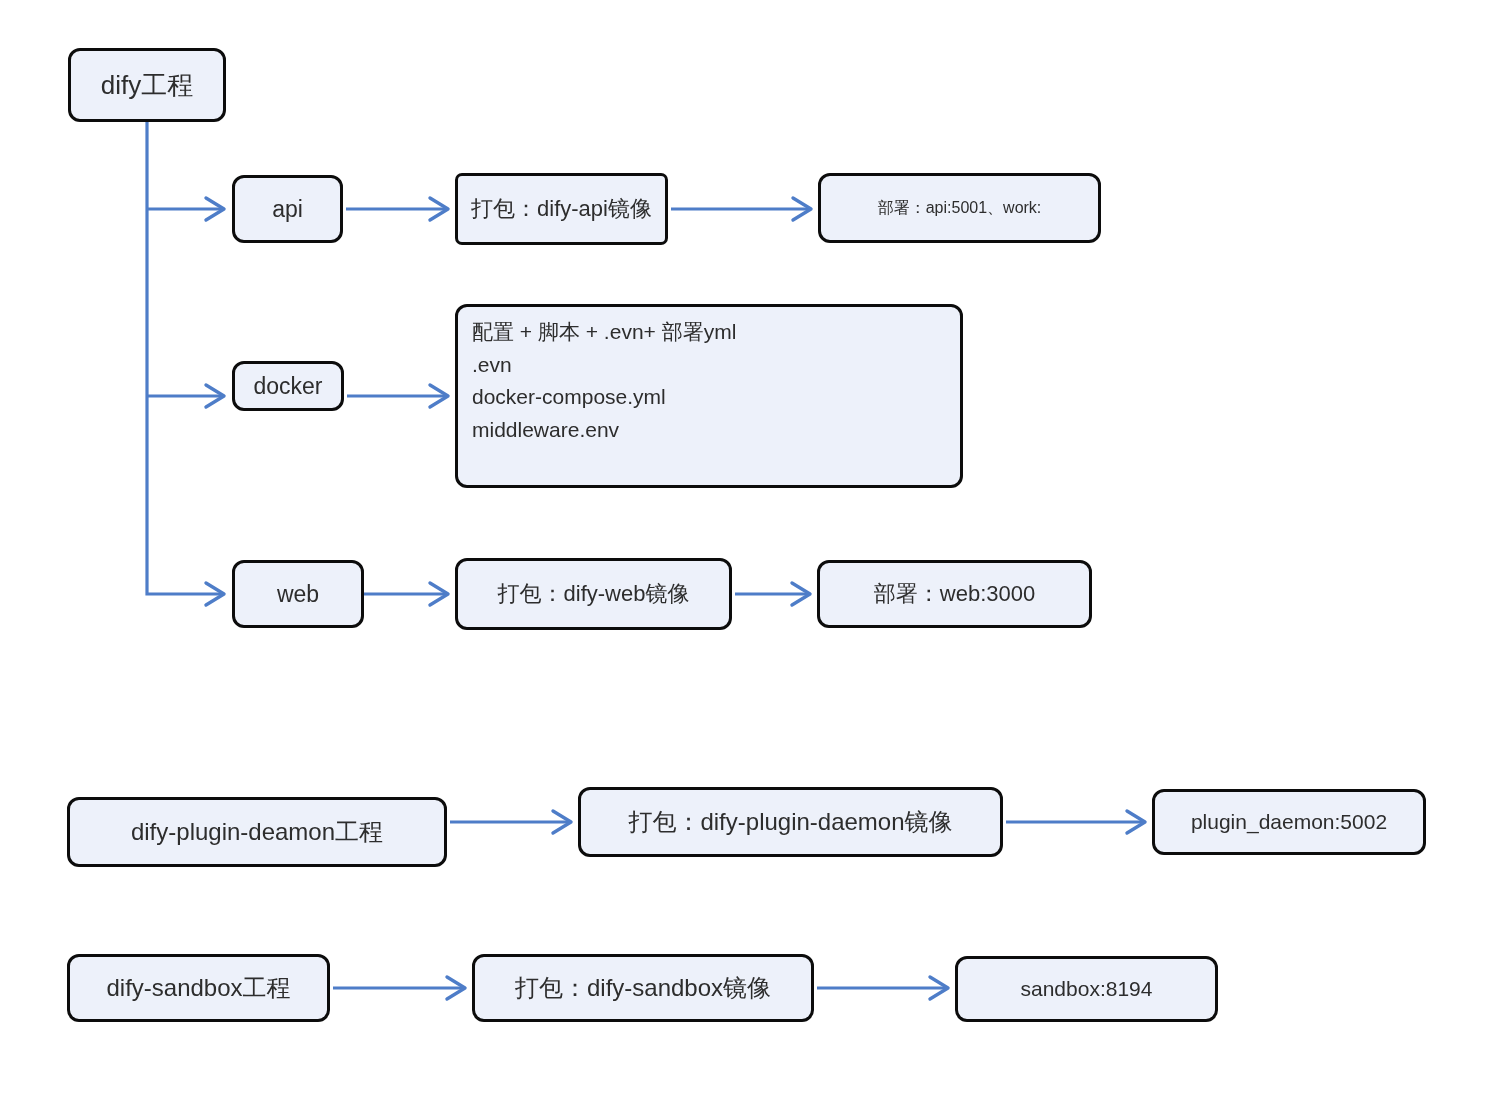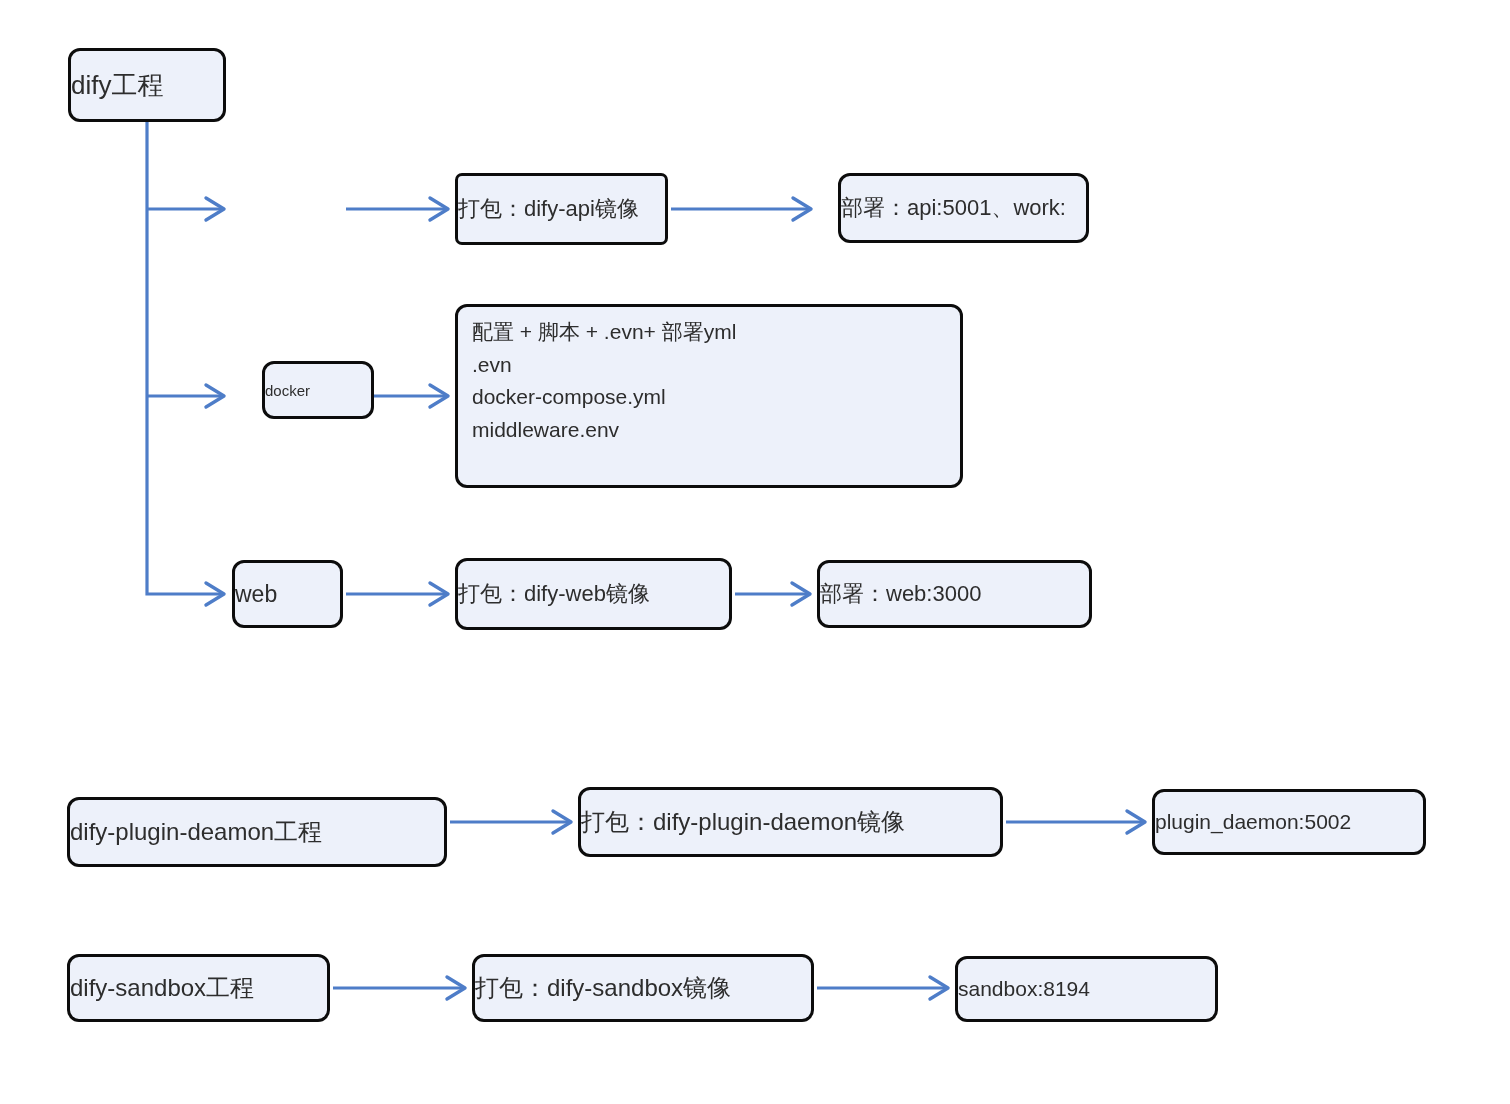--- a/index.html
+++ b/index.html
@@ -36,20 +36,21 @@
   }
   .node {
     position: absolute;
     box-sizing: border-box;
     background: var(--box-fill, #edf1fa);
     border: 3px solid var(--box-border, #0c0c0c);
     border-radius: 12px;
     color: var(--text, #2d2d2d);
     display: flex;
     align-items: center;
+    justify-content: center;
     text-align: center;
     white-space: nowrap;
   }
   .node.files {
     flex-direction: column;
     align-items: flex-start;
     justify-content: flex-start;
     text-align: right;
     padding: 9px 14px;
   }
@@ -85,41 +86,44 @@
     <path class="arrow-line" d="M1006,822 H1145" marker-end="url(#arrowhead)"></path>
 
     <path class="arrow-line" d="M333,988 H465" marker-end="url(#arrowhead)"></path>
     <path class="arrow-line" d="M817,988 H948" marker-end="url(#arrowhead)"></path>
   </svg>
 
   <div class="node" style="left:68px; top:48px; width:158px; height:74px; font-size:26px;">
     <span>dify工程</span>
   </div>
 
+  <div class="node" style="left:232px; top:175px; width:111px; height:68px; font-size:23px;">
+    <span>api</span>
+  </div>
 
   <div class="node" style="left:455px; top:173px; width:213px; height:72px; font-size:22px;border-radius:7px;">
     <span>打包：dify-api镜像</span>
   </div>
 
-  <div class="node" style="left:838px; top:173px; width:251px; height:70px; font-size:22px;">
+  <div class="node" style="left:818px; top:173px; width:283px; height:70px; font-size:16px;">
     <span>部署：api:5001、work:</span>
   </div>
 
-  <div class="node" style="left:232px; top:361px; width:112px; height:58px; font-size:15px;margin-left:30px;">
+  <div class="node" style="left:232px; top:361px; width:112px; height:50px; font-size:23px;">
     <span>docker</span>
   </div>
 
   <div class="node files" style="left:455px; top:304px; width:508px; height:184px; font-size:21px;">
     <div class="file-line">配置 + 脚本 + .evn+ 部署yml</div>
     <div class="file-line">.evn</div>
     <div class="file-line">docker-compose.yml</div>
     <div class="file-line">middleware.env</div>
   </div>
 
-  <div class="node" style="left:232px; top:560px; width:111px; height:68px; font-size:23px;">
+  <div class="node" style="left:232px; top:560px; width:132px; height:68px; font-size:23px;">
     <span>web</span>
   </div>
 
   <div class="node" style="left:455px; top:558px; width:277px; height:72px; font-size:22px;">
     <span>打包：dify-web镜像</span>
   </div>
 
   <div class="node" style="left:817px; top:560px; width:275px; height:68px; font-size:22px;">
     <span>部署：web:3000</span>
   </div>

